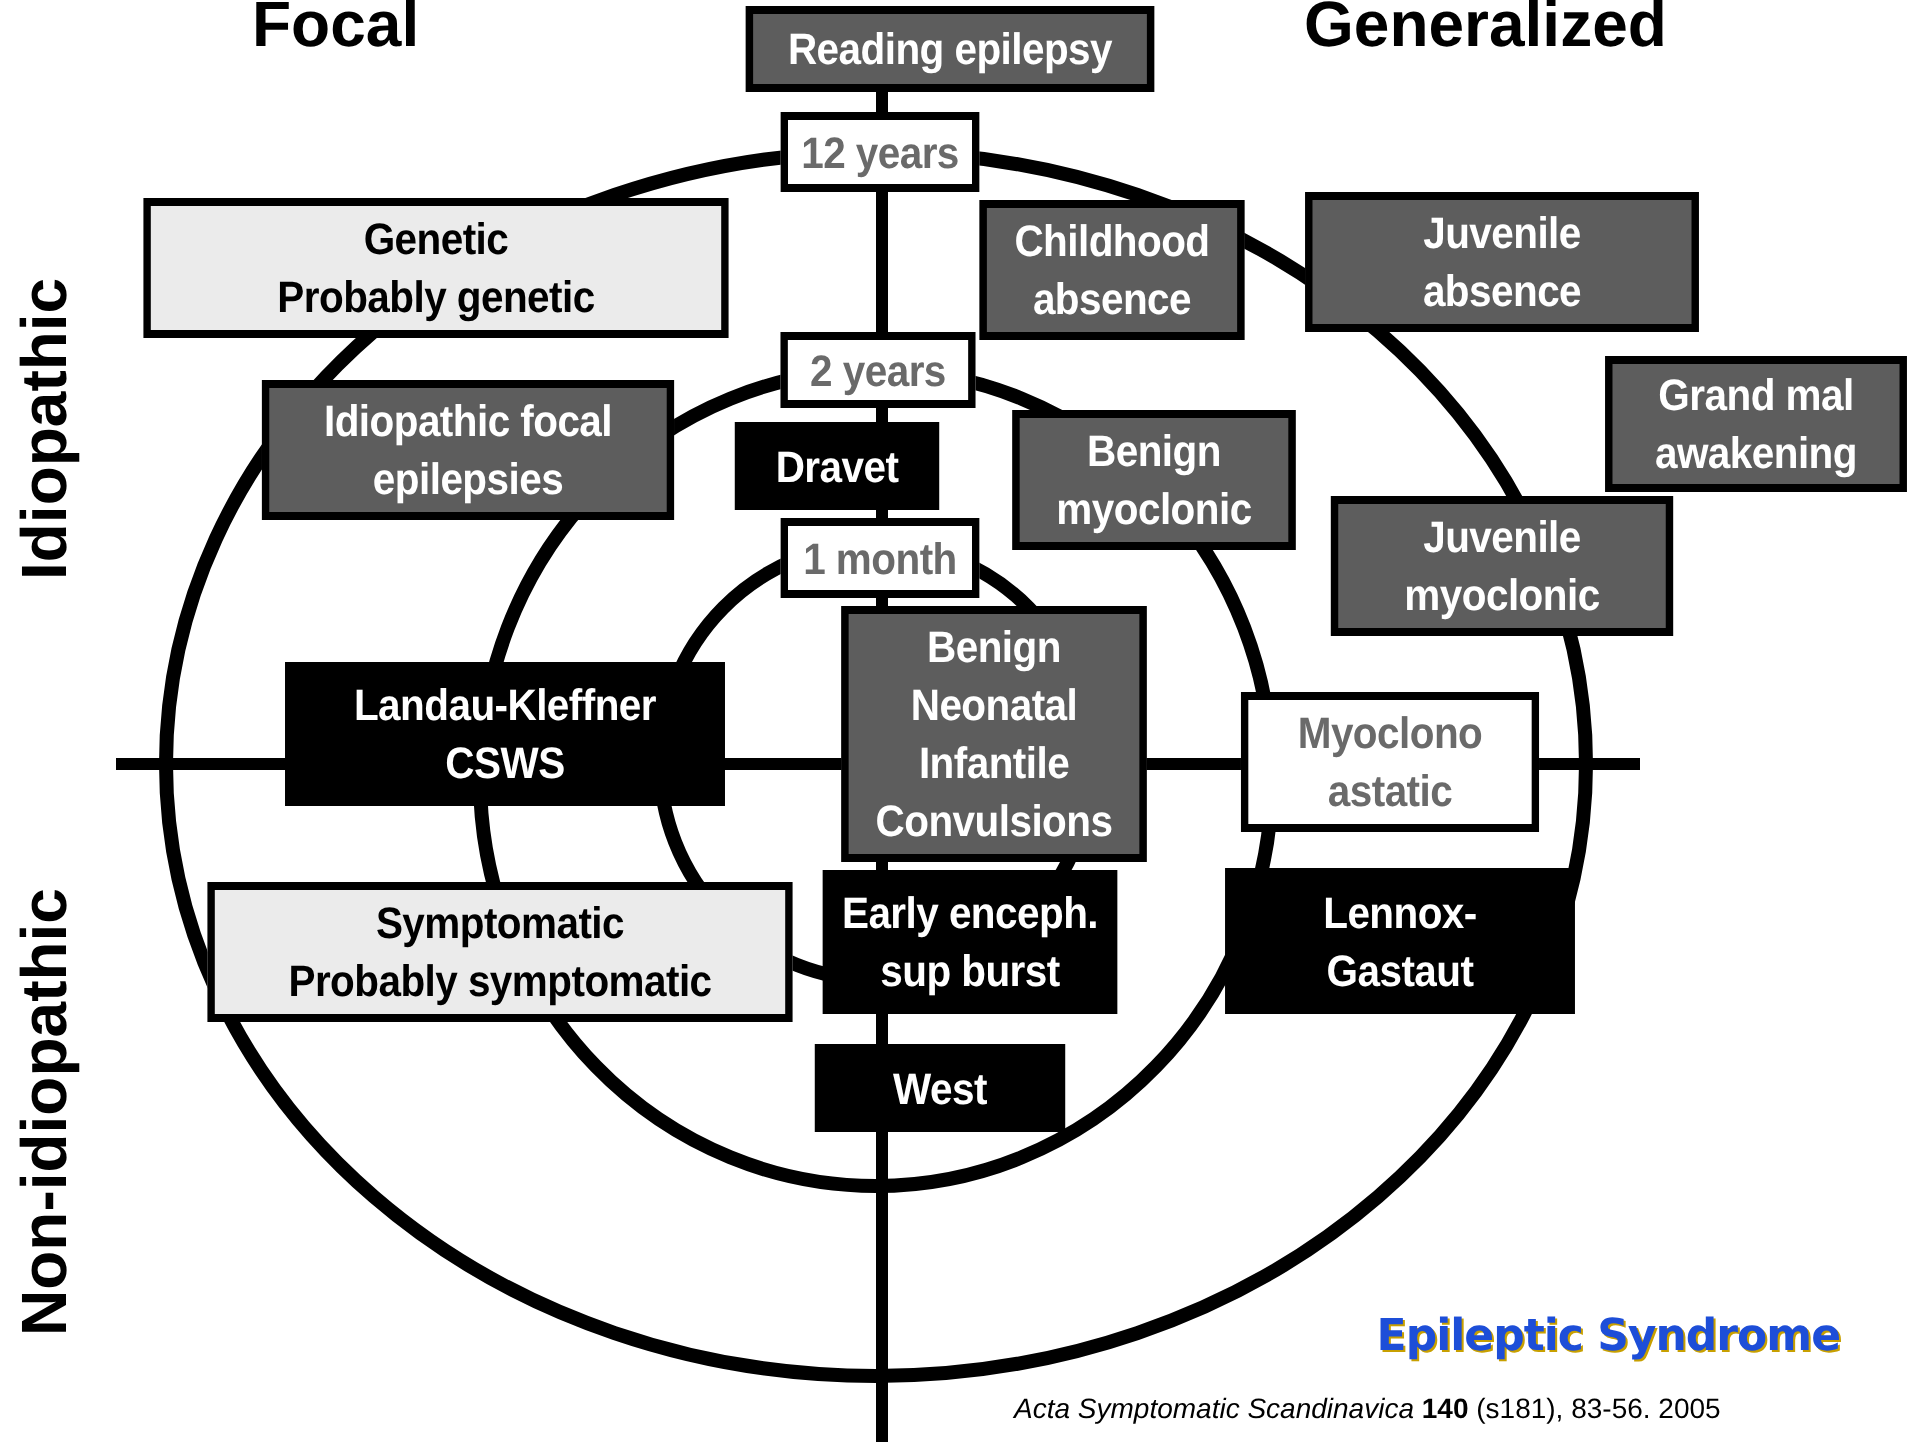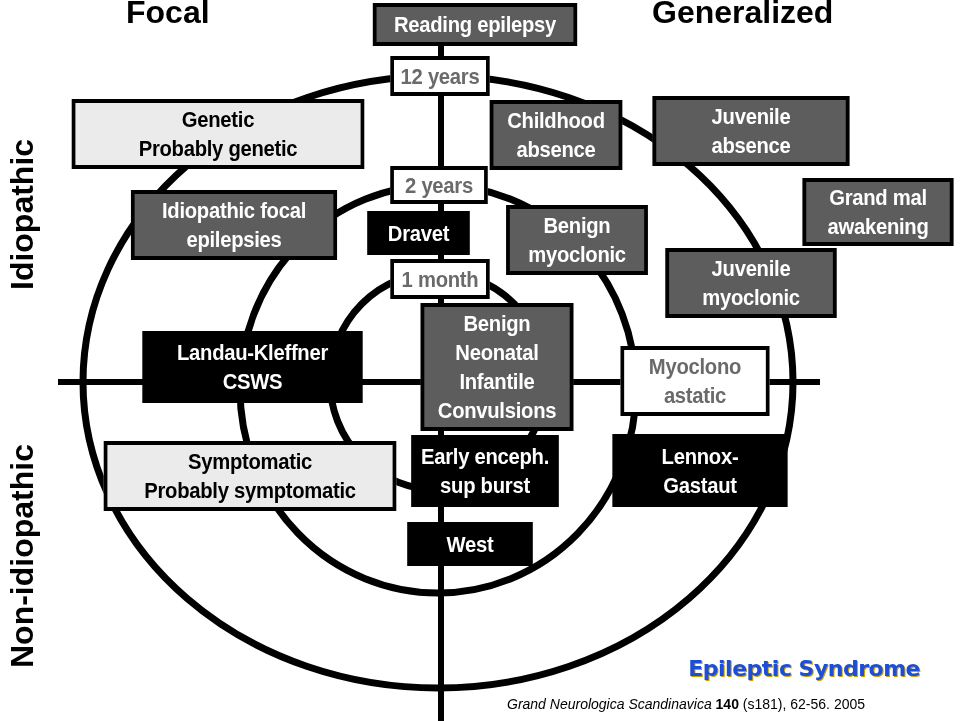--- a/index.html
+++ b/index.html
@@ -67,13 +67,13 @@
 astatic</div>
 <div class="box light" style="left:91px; top:441px; width:318px; height:70px;">Symptomatic
 Probably symptomatic</div>
 <div class="box black" style="left:405px; top:435px; width:160px; height:72px;">Early enceph.
 sup burst</div>
 <div class="box black" style="left:605px; top:434px; width:190px; height:73px;">Lennox-
 Gastaut</div>
 <div class="box black" style="left:402px; top:522px; width:136px; height:44px;">West</div>
 
 <div class="title">Epileptic Syndrome</div>
-<div class="citation"><i>Grand Neurologica Scandinavica</i> <b>140</b><span> (s181), 62-56. 2005</span></div>
+<div class="citation"><i>Acta Symptomatic Scandinavica</i> <b>140</b><span> (s181), 83-56. 2005</span></div>
 
 </body></html>

